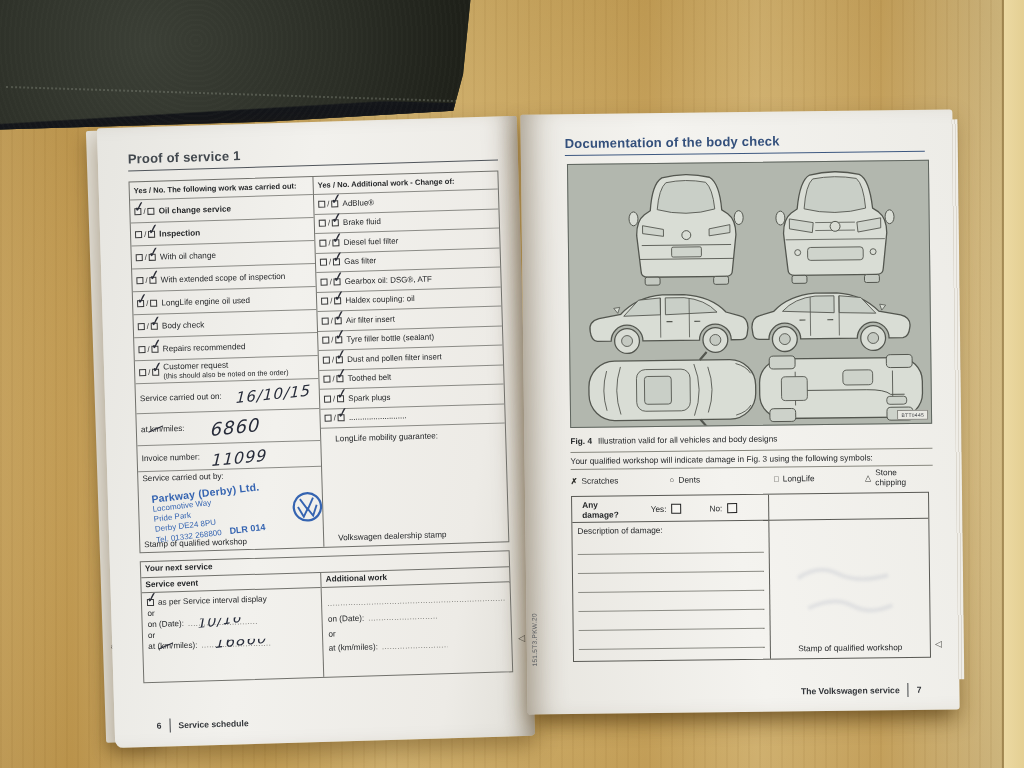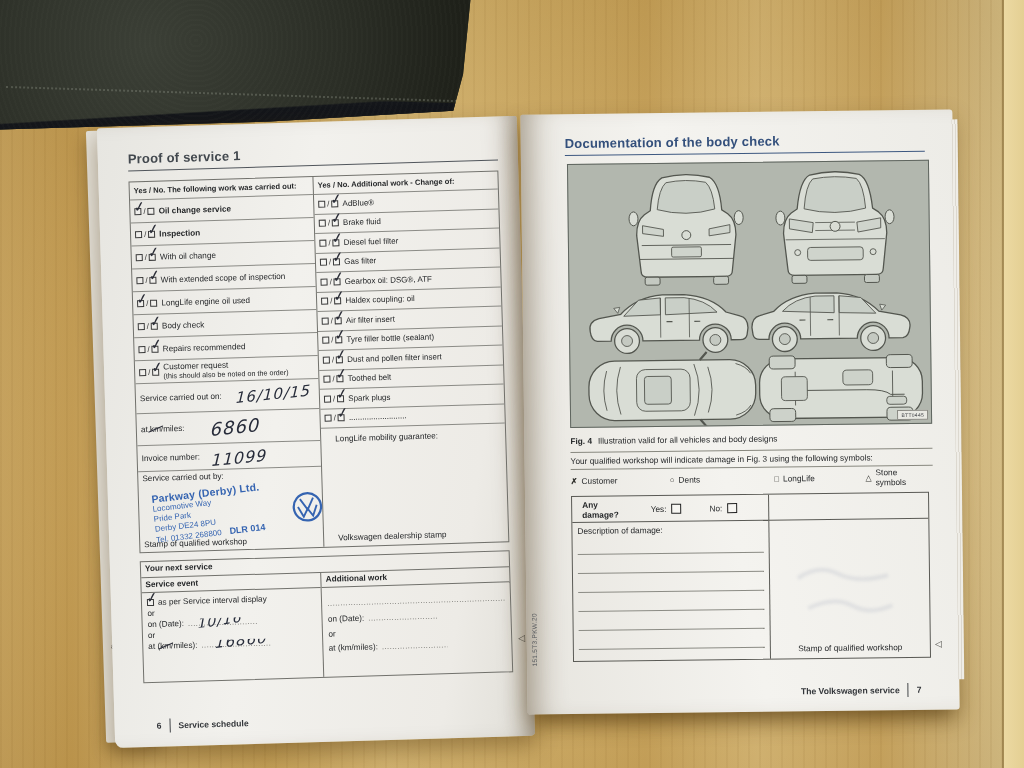--- a/index.html
+++ b/index.html
@@ -568,33 +568,33 @@
 
     <div class="fig-caption">
       <b>Fig. 4</b><span>Illustration valid for all vehicles and body designs</span>
     </div>
 
     <div class="symbols-intro">Your qualified workshop will indicate damage in Fig. 3 using the following symbols:</div>
 
     <div class="symbols-row">
       <span class="sym">
           <span class="glyph x">✗</span>
-          <span>Customer</span>
+          <span>Scratches</span>
         </span>
       <span class="sym">
           <span class="glyph">○</span>
           <span>Dents</span>
         </span>
       <span class="sym">
           <span class="glyph">□</span>
           <span>LongLife</span>
         </span>
       <span class="sym">
           <span class="glyph">△</span>
-          <span>Stone symbols</span>
+          <span>Stone chipping</span>
         </span>
     </div>
 
     <div class="damage-table">
       <div class="dmg-hdr">
         <span class="q">Any damage?</span>
         <span class="yn">
             <span>Yes:</span>
             <span class="bigbox"></span>
           </span>

